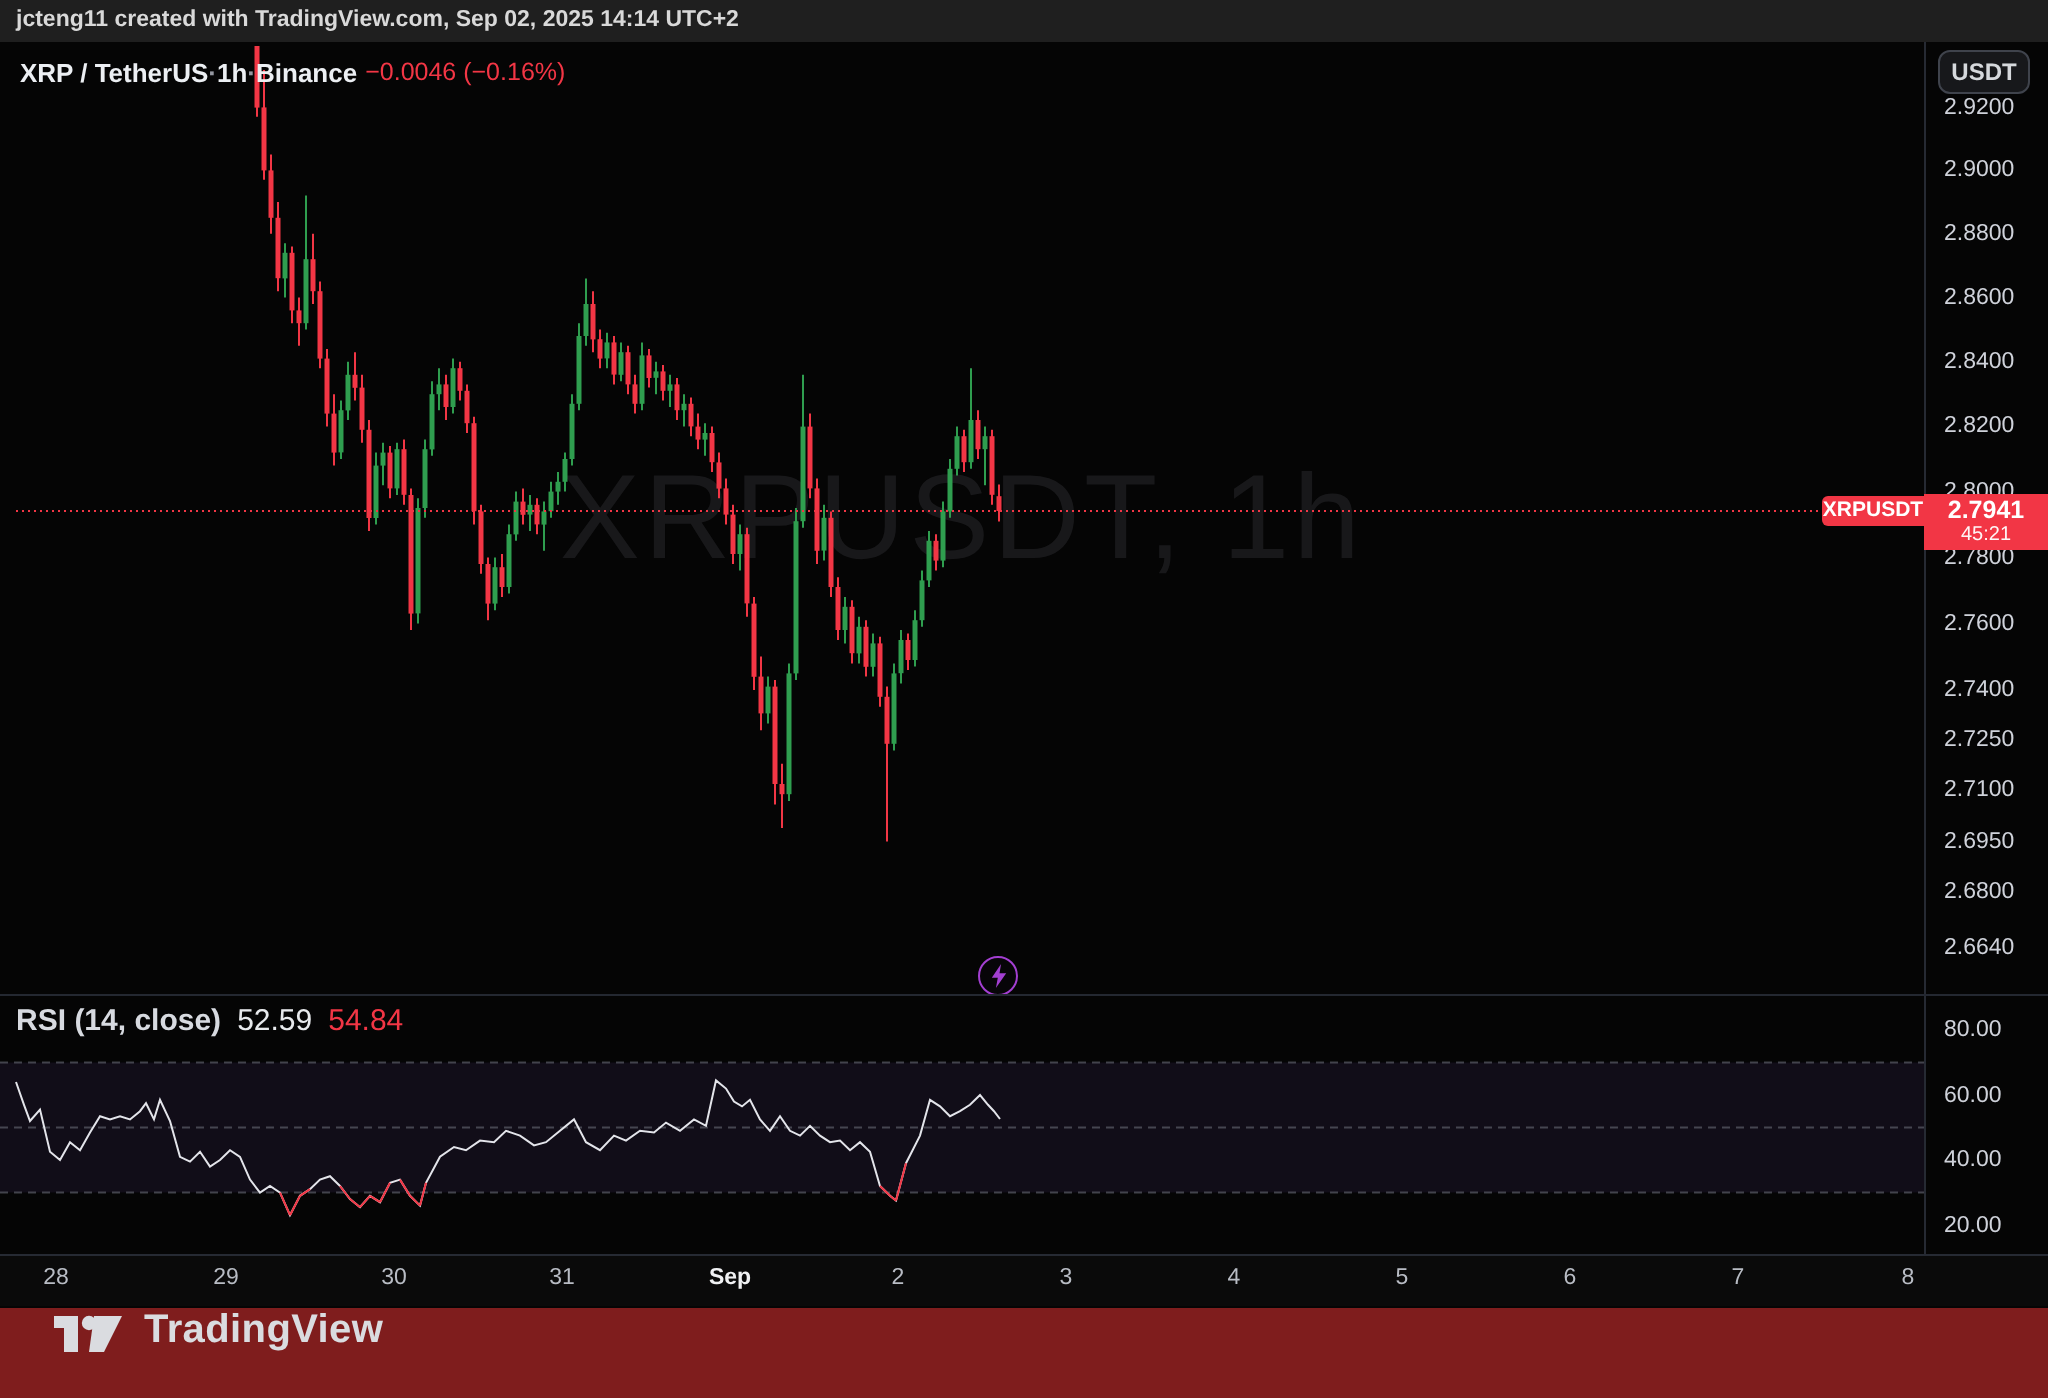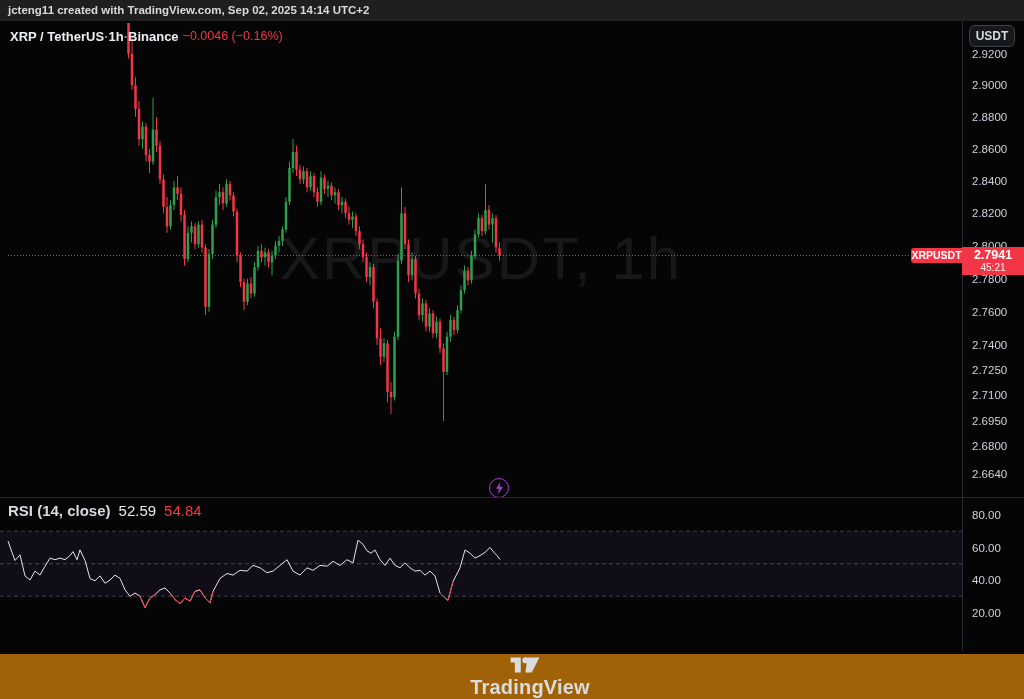--- a/index.html
+++ b/index.html
@@ -83,21 +83,21 @@
     border-top:1px solid #262a33; z-index:3; background:#0a0a0a;
   }
   .ta-label {
     position:absolute; top:5px; width:34px; margin-left:-17px; text-align:center;
     color:#b8bcc4; font-size:11.5px;
   }
   .ta-label.bold { color:#f0f1f3; font-weight:700; }
   
   #footer {
     position:absolute; left:0; top:654px; width:1024px; height:45px;
-    background:#a16207; z-index:6; display:flex; align-items:center; padding-left:26px;flex-direction:column;
+    background:#7f1d1d; z-index:6; display:flex; padding-left:26px;
   }
   #footer .brand { color:#dadce0; font-size:20px; font-weight:700; margin-left:10px; letter-spacing:.2px; }
 </style>
 </head>
 <body>
 
 <div id="app">
 
   <div id="watermark">XRPUSDT, 1h</div>
 
@@ -393,20 +393,34 @@
   </div>
 
   <div id="rsi-divider"></div>
   <div id="rsi-header">
     <span><span class="rsi-title">RSI</span>
     <span class="rsi-params">(14, close)</span></span>
     <span class="rsi-val">52.59</span>
     <span class="rsi-ma">54.84</span>
   </div>
 
+  <div id="time-axis">
+      <div class="ta-label" style="left: 28px;">28</div>
+      <div class="ta-label" style="left: 113px;">29</div>
+      <div class="ta-label" style="left: 197px;">30</div>
+      <div class="ta-label" style="left: 281px;">31</div>
+      <div class="ta-label bold" style="left: 365px;">Sep</div>
+      <div class="ta-label" style="left: 449px;">2</div>
+      <div class="ta-label" style="left: 533px;">3</div>
+      <div class="ta-label" style="left: 617px;">4</div>
+      <div class="ta-label" style="left: 701px;">5</div>
+      <div class="ta-label" style="left: 785px;">6</div>
+      <div class="ta-label" style="left: 869px;">7</div>
+      <div class="ta-label" style="left: 954px;">8</div>
+    </div>
 
   <div id="footer">
     <svg width="36" height="26" viewBox="0 0 36 26">
       <path d="M1 4 H13 V22 H6 V10 H1 Z" fill="#dadce0"></path>
       <circle cx="18.5" cy="7.5" r="3.6" fill="#dadce0"></circle>
       <path d="M21 4 H35 L26 22 H18.5 Z" fill="#dadce0"></path>
     </svg>
     <span class="brand">TradingView</span>
   </div>
 

